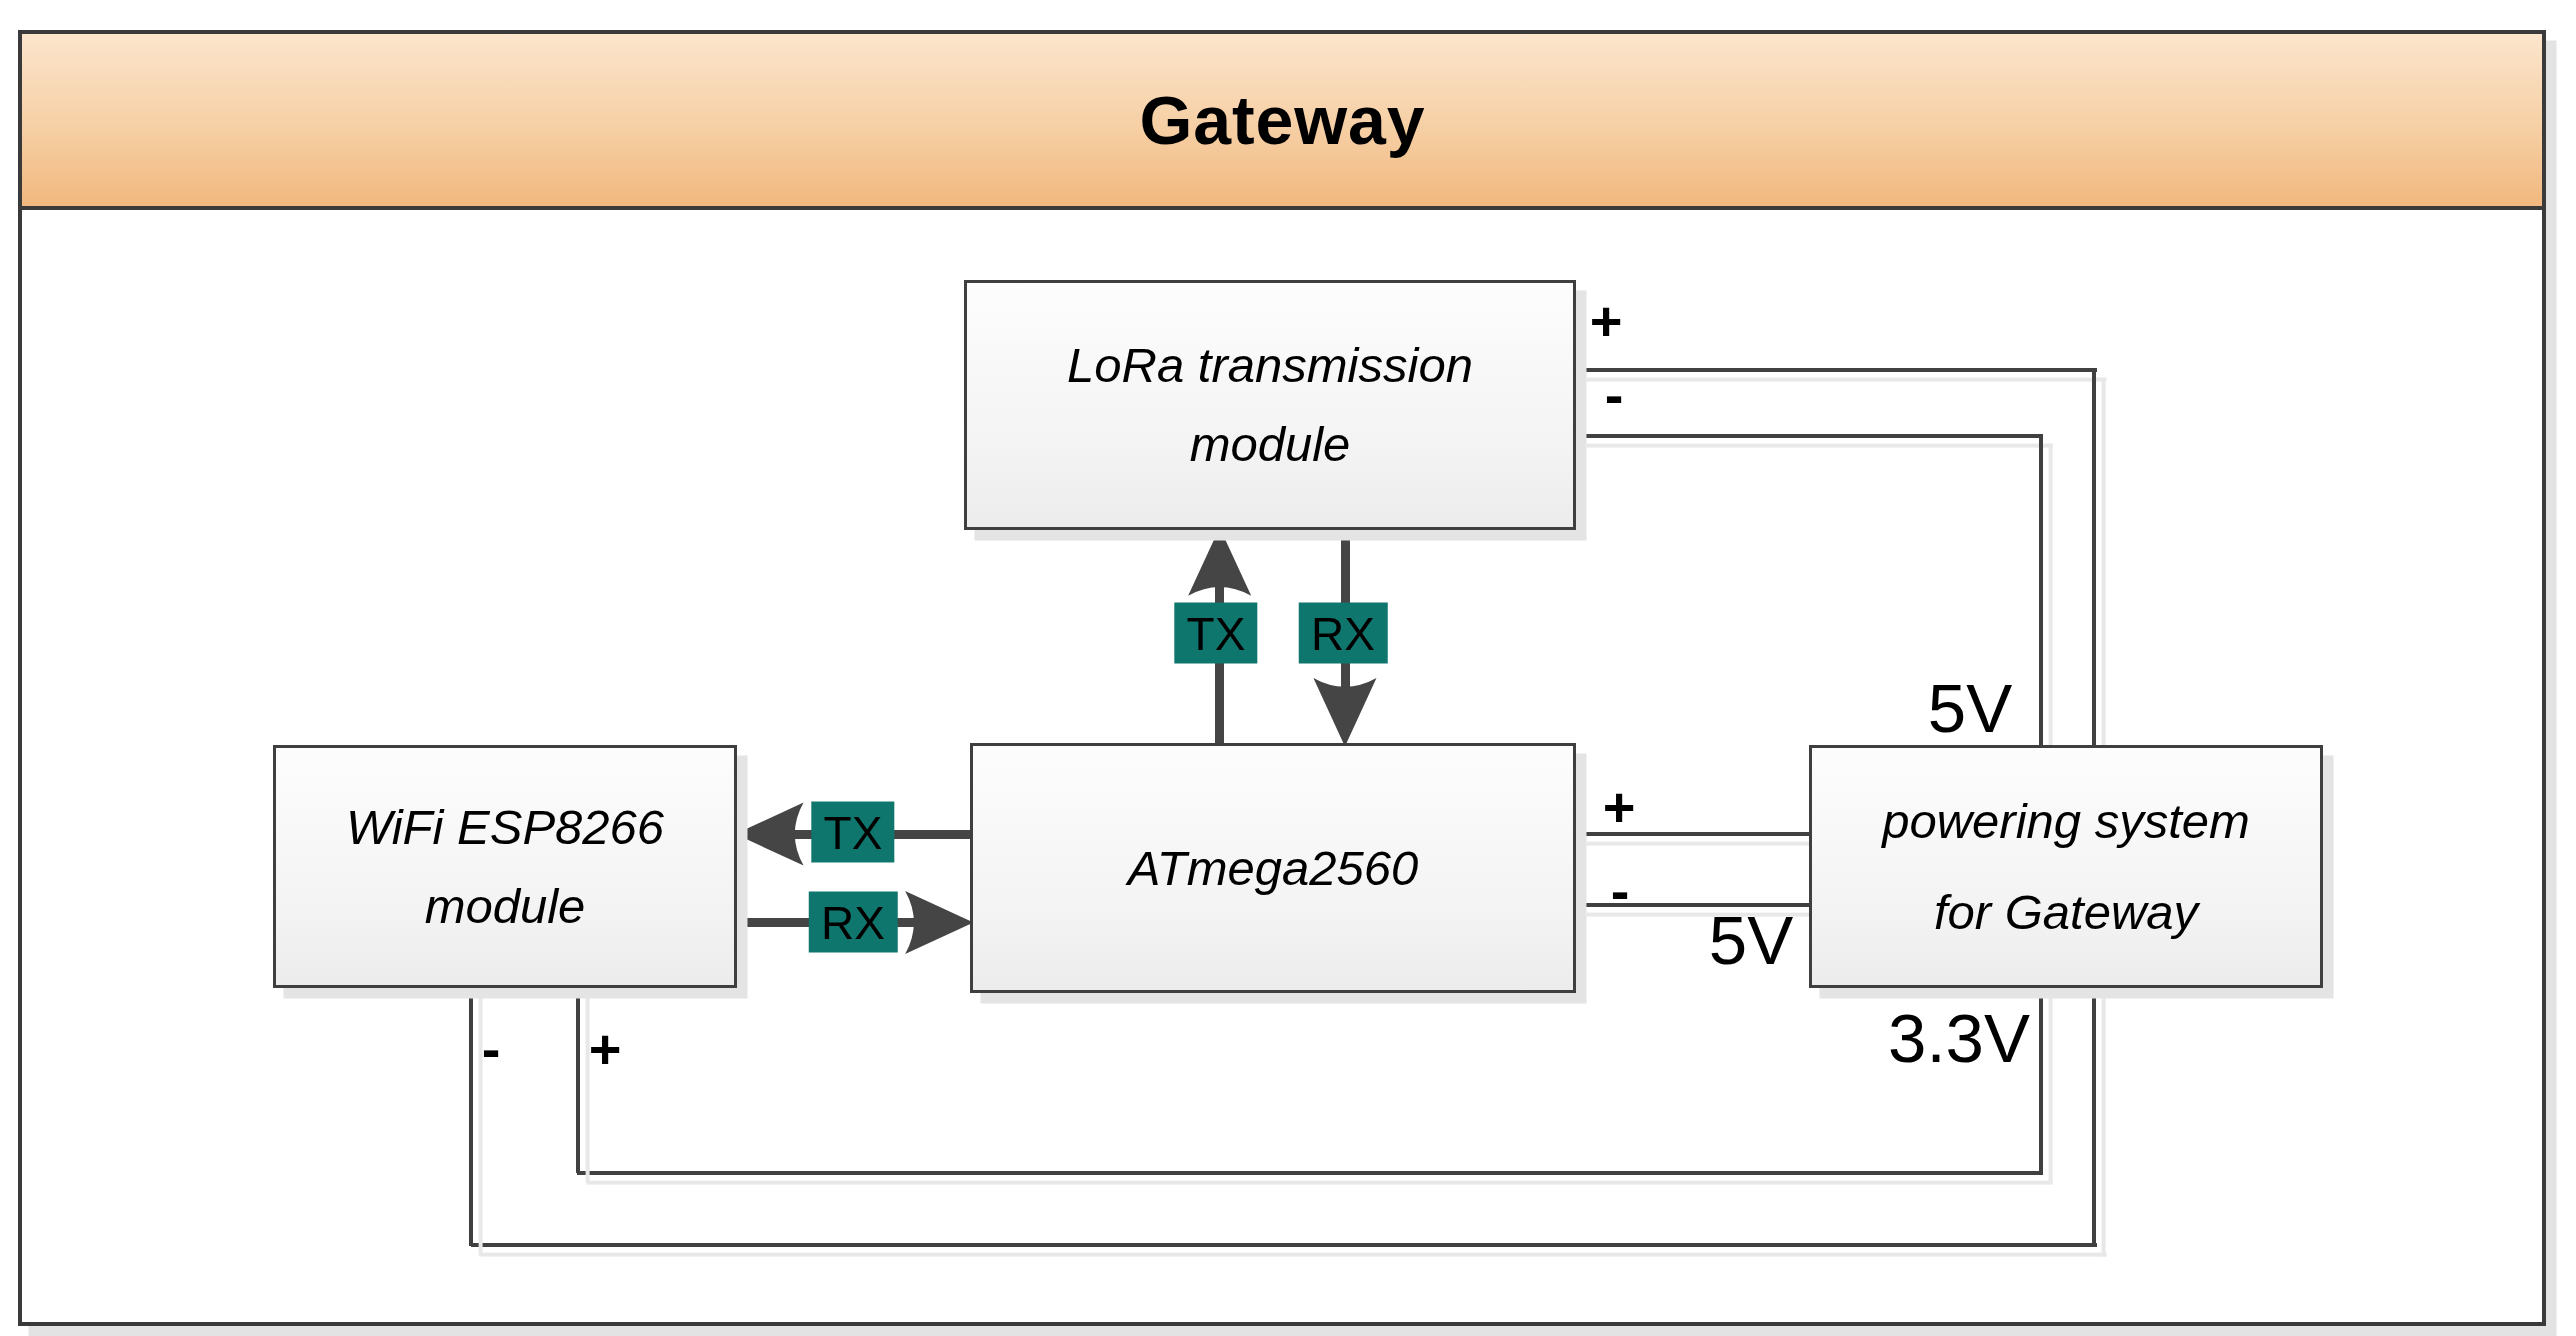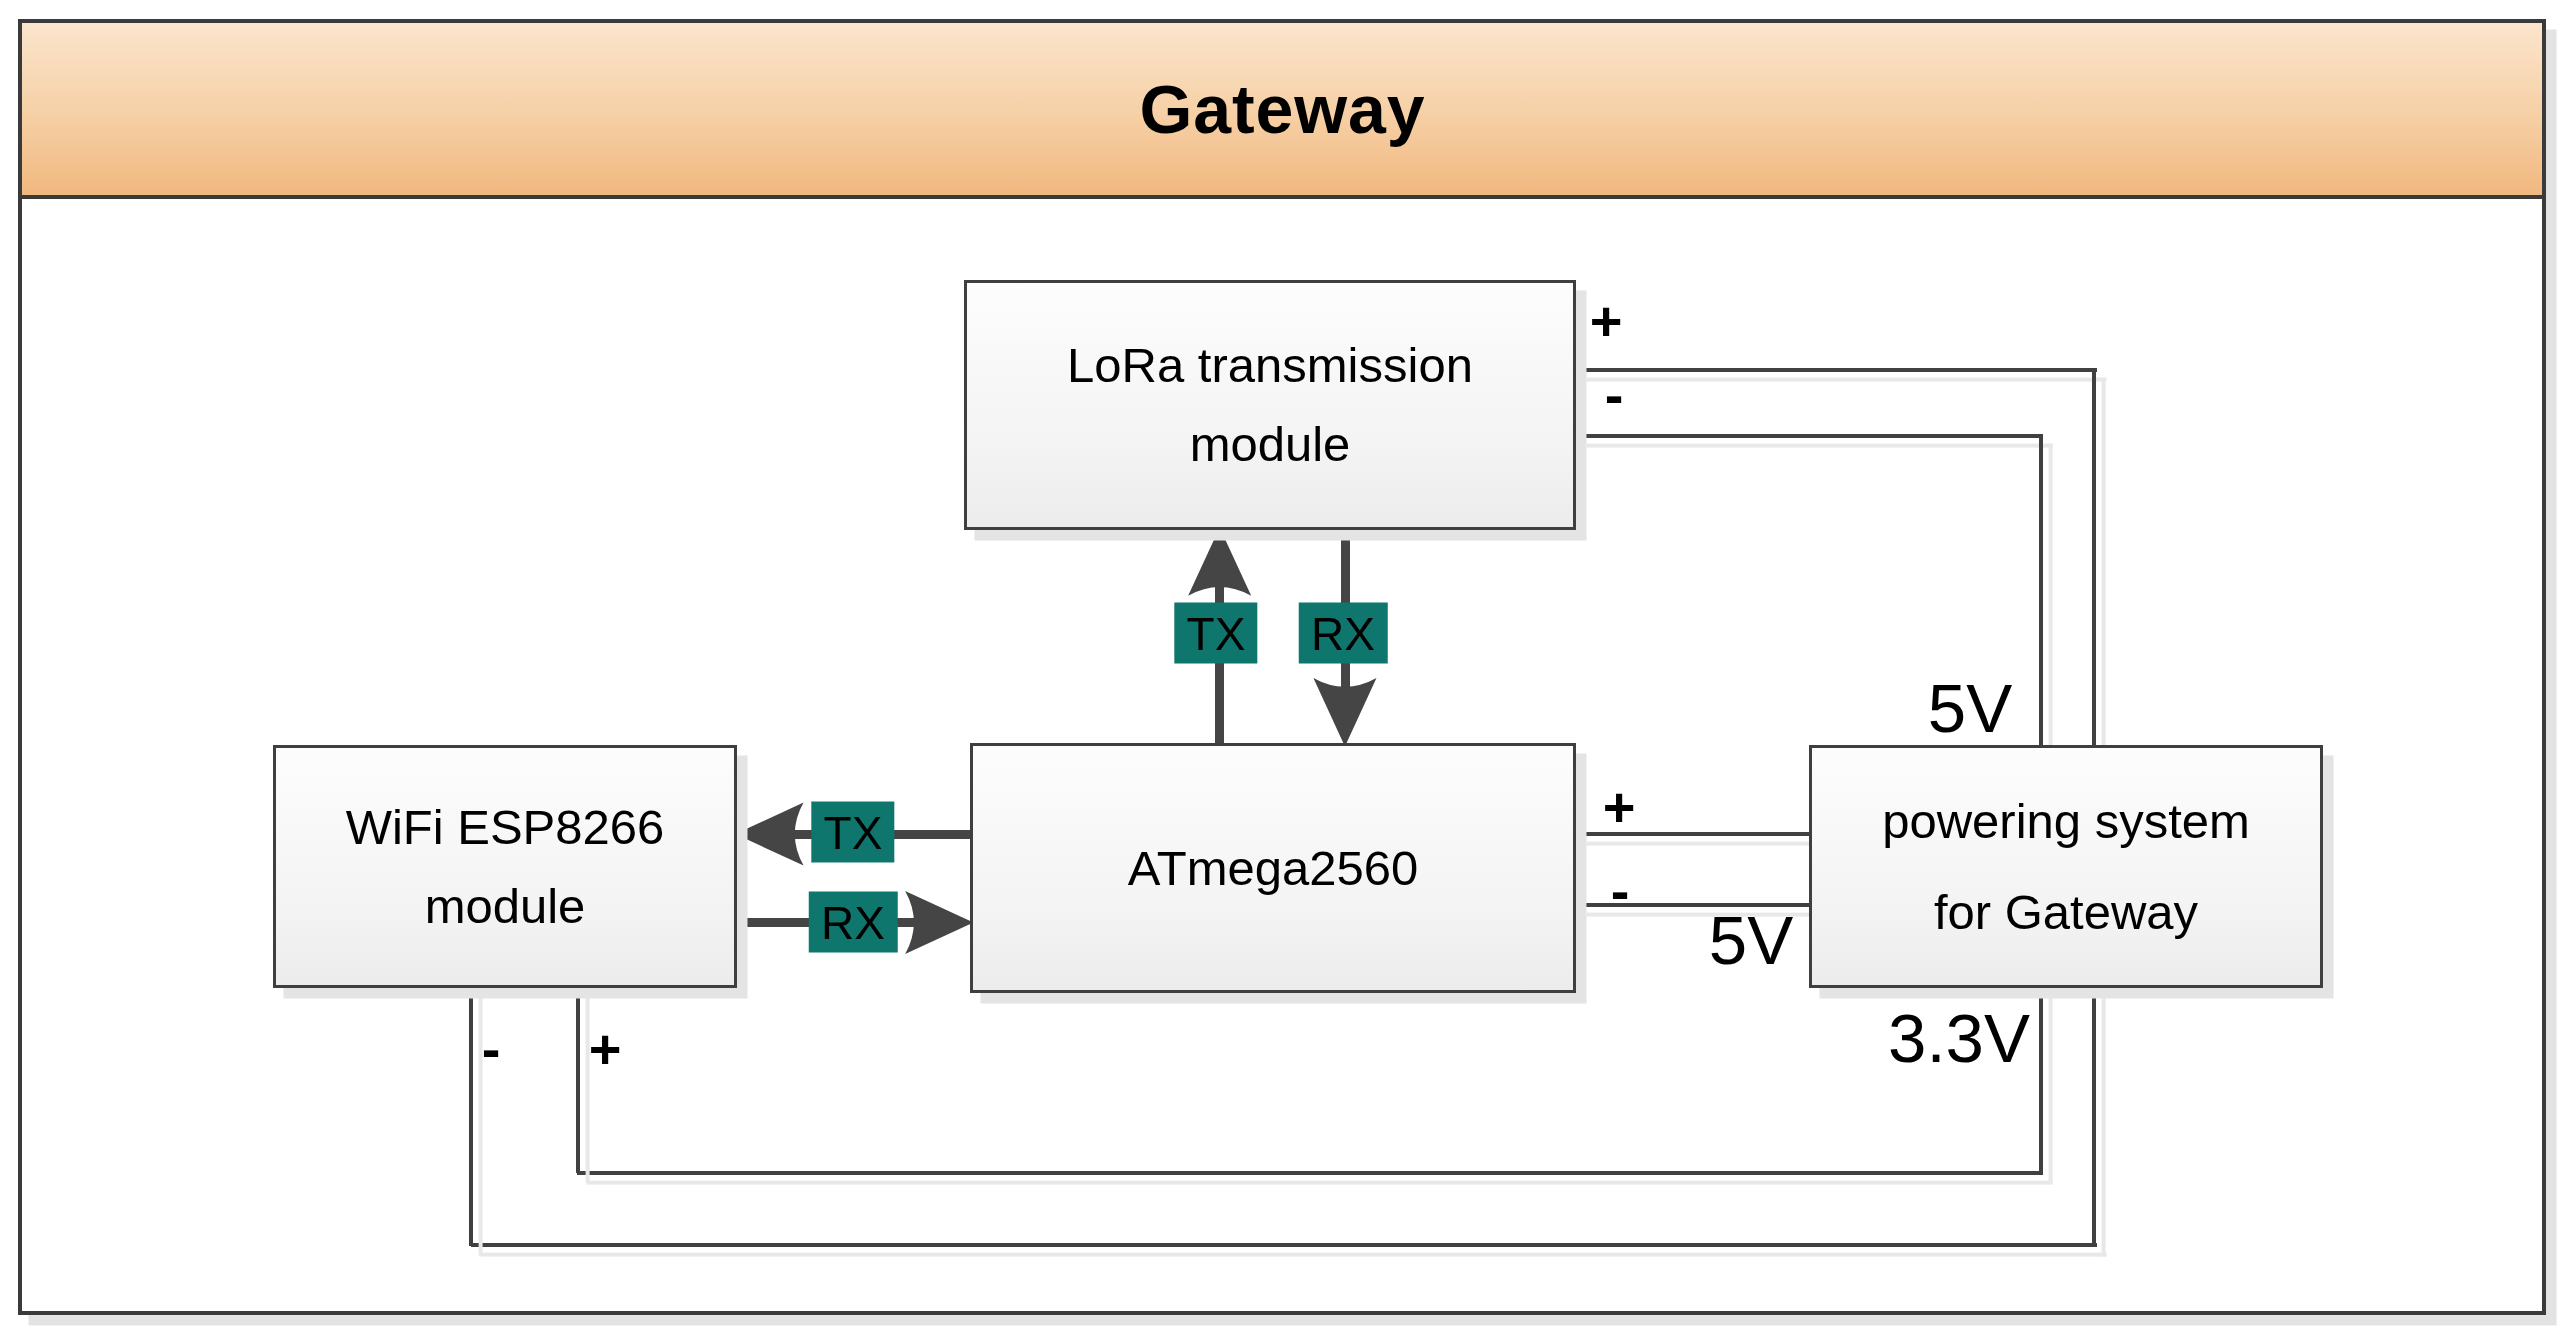--- a/index.html
+++ b/index.html
@@ -2,39 +2,39 @@
 <html style="font-size:14px"><head>
 <meta charset="utf-8">
 <style>
   html,body{margin:0;padding:0;background:#ffffff;}
   #stage{
     position:relative;width:2576px;height:1336px;background:#ffffff;
     font-family:"Liberation Sans",sans-serif;color:#000;overflow:hidden;
   }
   
   .frame{
-    position:absolute;left:18.4px;top:19px;width:2520px;height:1288px;
+    position:absolute;left:18.4px;top:30px;width:2520px;height:1288px;
     border:4.4px solid #3a3a3a;background:#ffffff;
     box-shadow:10.5px 10.5px 0 #e3e3e3;
   }
   .header{
     position:absolute;left:0;top:0;width:100%;height:172px;
     background:linear-gradient(to bottom,#fbe5cc 0%,#f6cfa4 55%,#f1b87f 100%);
     border-bottom:4.4px solid #3a3a3a;
     display:flex;align-items:center;justify-content:center;
   }
   .title{font-size:68px;font-weight:700;letter-spacing:0.9px;}
   
   .box{
     position:absolute;
     background:linear-gradient(to bottom,#fdfdfd 0%,#f3f3f3 70%,#ececec 100%);
     border:3.5px solid #3f3f3f;
     box-shadow:10.5px 10.5px 0 #e4e4e4;
     display:flex;flex-direction:column;align-items:center;justify-content:center;
-    text-align:center;font-size:49px;line-height:79px;
+    text-align:center;font-size:49px;line-height:79px;font-style:italic;
   }
   .box-lora  {left:964px;top:280px;width:606px;height:244px;}
   .box-wifi  {left:273px; top:745px;width:458px;height:237px;}
   .box-atmega{left:970px;top:743px;width:600px;height:244px;justify-content:center;}
   .box-power {left:1809px;top:745px;width:508px;height:237px;gap:12px;}
   
   .wire{position:absolute;background:#404040;box-shadow:9.6px 9.6px 0 #e8e8e8;}
   
   .shaft{position:absolute;background:#454545;}
   svg.arrowheads{position:absolute;left:0;top:0;pointer-events:none;}

